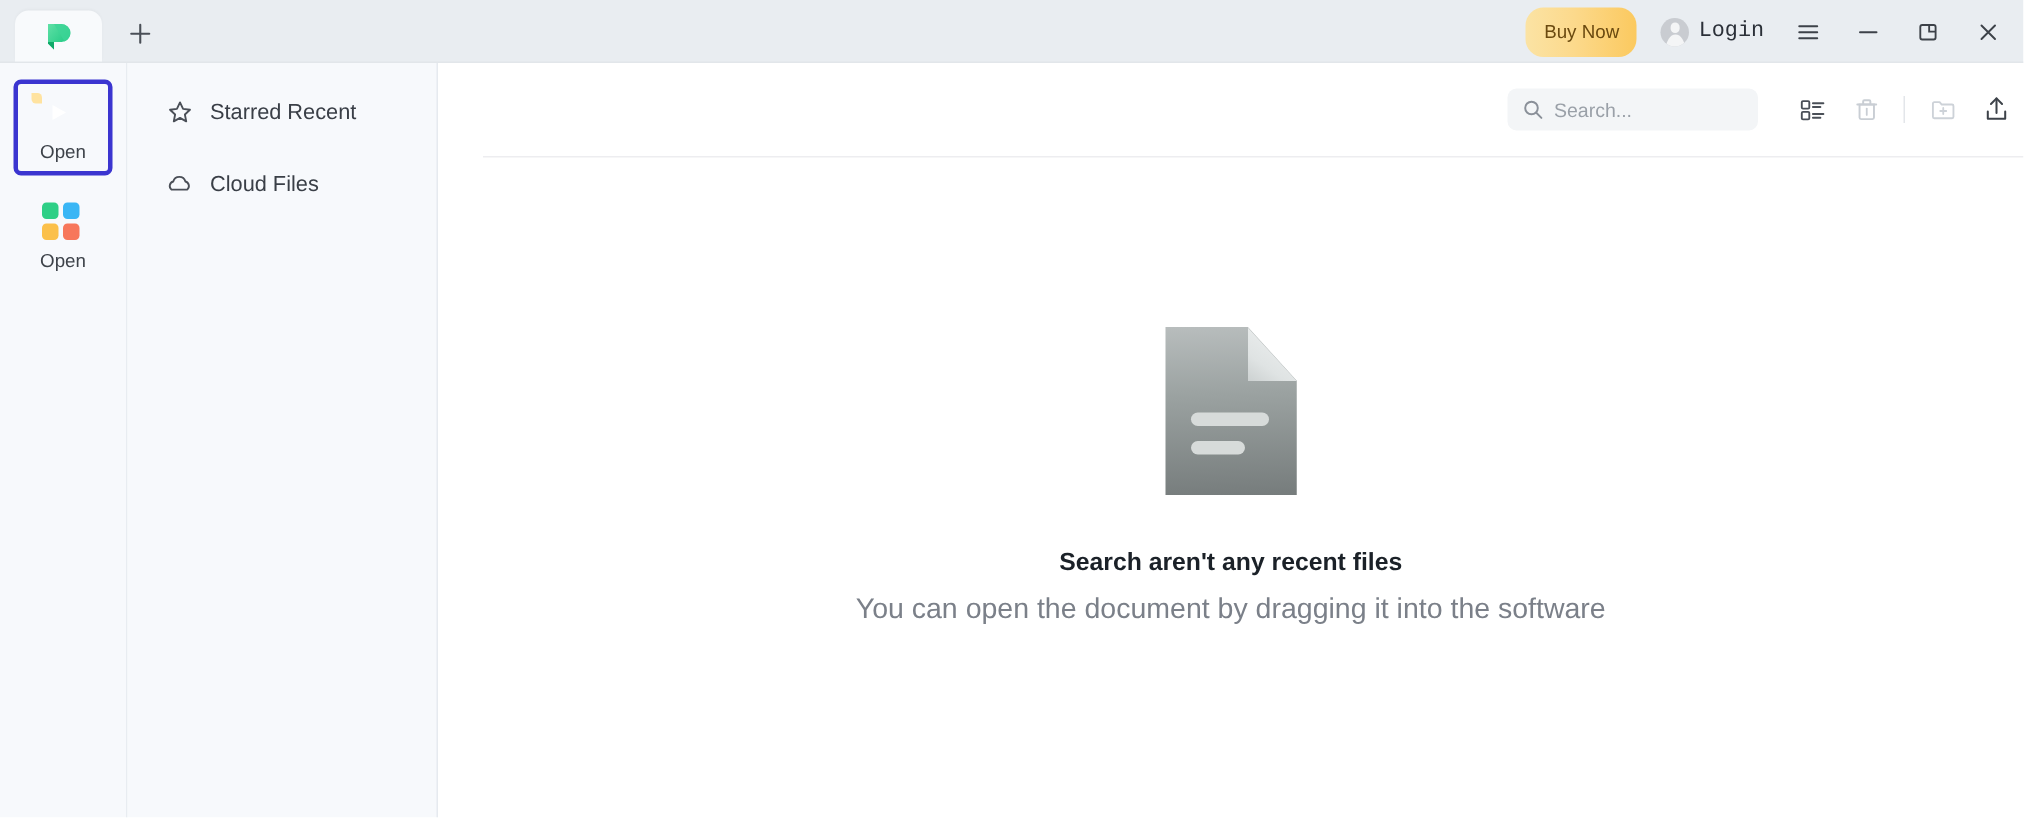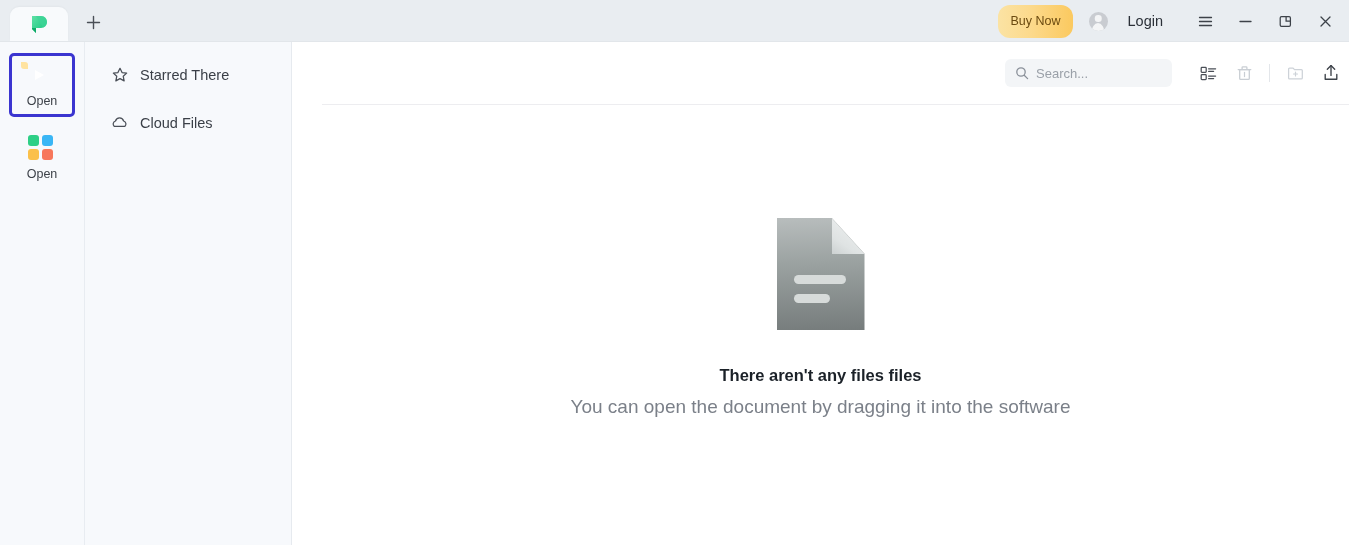--- a/index.html
+++ b/index.html
@@ -86,23 +86,24 @@
     font-family: "Liberation Sans", sans-serif;
     display: flex;
     align-items: center;
     justify-content: center;
     cursor: default;
     margin-right: 16px;
   }
   .login {
     display: flex;
     align-items: center;
-    gap: 20px;
-    margin-right: 22px;
-    cursor: default;
+    gap: 6px;
+    margin-right: 9px;
+    cursor: default;
+    font-family: Liberation Mono, monospace;
   }
   .avatar {
     width: 19px;
     height: 19px;
     border-radius: 50%;
     background: #c9ccd1;
     position: relative;
     overflow: hidden;
     flex: 0 0 auto;
   }
@@ -484,21 +485,21 @@
 
     <div class="navpanel">
 
 
       <div class="nav-item">
         <span class="nav-ico">
           <svg width="18" height="18" viewBox="0 0 18 18">
             <path d="M9 2.3 l2.05 4.3 4.6 .55 -3.4 3.15 .9 4.6 -4.15 -2.3 -4.15 2.3 .9 -4.6 -3.4 -3.15 4.6 -.55 z" fill="none" stroke="#4a4f57" stroke-width="1.25" stroke-linejoin="round"></path>
           </svg>
         </span>
-        <span>Starred There</span>
+        <span>Starred Recent</span>
       </div>
 
       <div class="nav-item">
         <span class="nav-ico">
           <svg width="18" height="18" viewBox="0 0 18 18">
             <path d="M3.3 12.4 a3.1 3.1 0 0 1 1.2 -5.4 a4.2 4.2 0 0 1 8.1 0 a3.1 3.1 0 0 1 1.2 5.4 z" fill="none" stroke="#4a4f57" stroke-width="1.25" stroke-linejoin="round"></path>
           </svg>
         </span>
         <span>Cloud Files</span>
       </div>
@@ -557,21 +558,21 @@
 
       <div class="main-rule"></div>
 
       <div class="empty-wrap">
         <div class="doc-illus">
           <span class="sheet"></span>
           <span class="corner"></span>
           <span class="line1"></span>
           <span class="line2"></span>
         </div>
-        <div class="empty-title">There aren't any files files</div>
+        <div class="empty-title">Search aren't any recent files</div>
         <div class="empty-sub">You can open the document by dragging it into the software</div>
       </div>
 
       <div class="scroll-edge"></div>
 
     </div>
 
   </div>
 </div>
 

